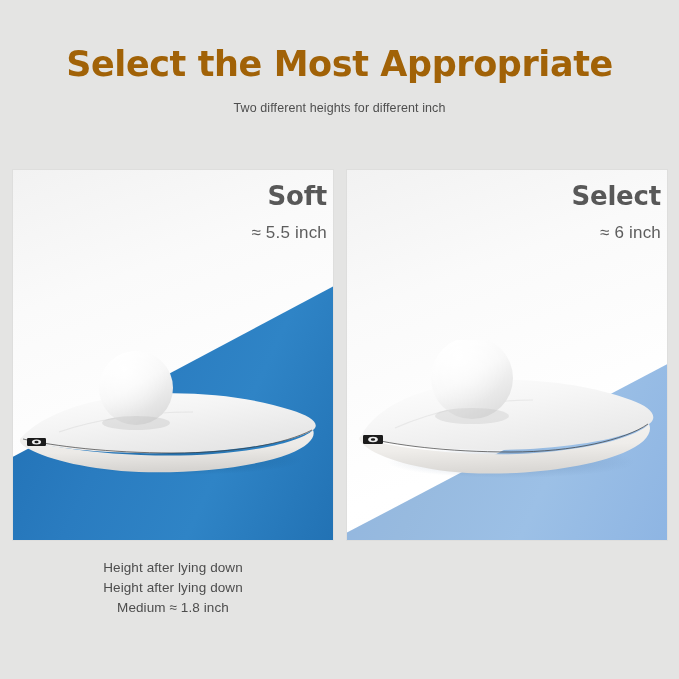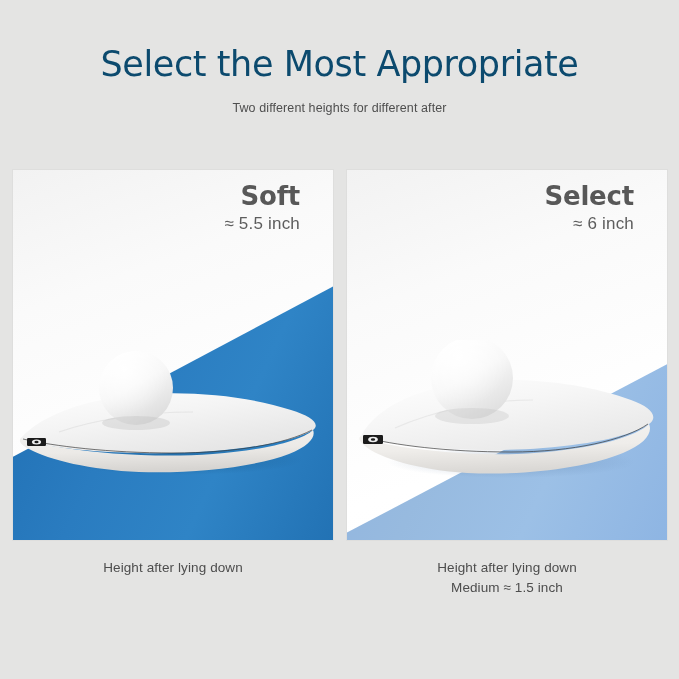--- a/index.html
+++ b/index.html
@@ -28,23 +28,23 @@
   .header {
     position: absolute;
     top: 0; left: 0;
     width: 679px;
     padding-top: 44px;
     text-align: center;
   }
 
   .main-title {
     font-size: 35px;
-    font-weight: normal;
+    font-weight: bold;
     letter-spacing: -0.4px;
-    color: #0c4a6e;
+    color: #a16207;
     line-height: 1.15;
     font-family: "DejaVu Sans", sans-serif;
   }
 
   .subtitle {
     margin-top: 17px;
     font-size: 12.5px;
     color: #4e4e4e;
     font-weight: normal;
     letter-spacing: 0.1px;
@@ -90,36 +90,36 @@
 
   .panel-medium .bg-blue {
     background: linear-gradient(115deg, #8bb0df 0%, #97badf 45%, #9cc0e6 70%, #8eb5e3 100%);
     clip-path: polygon(100% 52.5%, 100% 100%, 0% 100%, 0% 98%);
   }
 
   
   .panel-labels {
     position: absolute;
     top: 12px;
-    right: 33px;
+    right: 6px;
     text-align: right;
     z-index: 6;
   }
 
   .panel-name {
     font-size: 26px;
     font-weight: bold;
     color: #585858;
     letter-spacing: -0.2px;
     line-height: 1.1;
     font-family: "DejaVu Sans", sans-serif;
   }
 
   .panel-height {
-    margin-top: 3px;
+    margin-top: 12px;
     font-size: 17px;
     color: #5d5d5d;
     font-weight: normal;
     letter-spacing: 0.2px;
   }
 
   
   .pillow-stage {
     position: absolute;
     left: 0;
@@ -132,41 +132,42 @@
   .pillow-svg { display: block; width: 320px; }
 
   
   .captions {
     position: absolute;
     top: 558px;
     left: 13px;
     width: 654px;
     display: flex;
     justify-content: space-between;
+    flex-direction: column;
   }
 
   .caption {
     width: 320px;
     text-align: center;
     font-size: 13.5px;
     color: #4d4d4d;
     line-height: 1.48;
     letter-spacing: 0.1px;
   }
 
   .caption .cap-line { display: block; }
 </style>
 </head>
 <body>
 
 <div class="page">
 
   <div class="header">
     <div class="main-title">Select the Most Appropriate</div>
-    <div class="subtitle">Two different heights for different after</div>
+    <div class="subtitle">Two different heights for different inch</div>
   </div>
 
   <div class="panels">
 
     <div class="panel panel-soft">
       <div class="bg-top"></div>
       <div class="bg-blue"></div>
 
       <div class="panel-labels">
         <div class="panel-name">Soft</div>
@@ -314,18 +315,18 @@
   </div>
 
   <div class="captions">
 
     <div class="caption">
       <span class="cap-line">Height after lying down</span>
     </div>
 
     <div class="caption">
       <span class="cap-line">Height after lying down</span>
-      <span class="cap-line">Medium ≈ 1.5 inch</span>
+      <span class="cap-line">Medium ≈ 1.8 inch</span>
     </div>
 
   </div>
 
 </div>
 
 </body></html>

